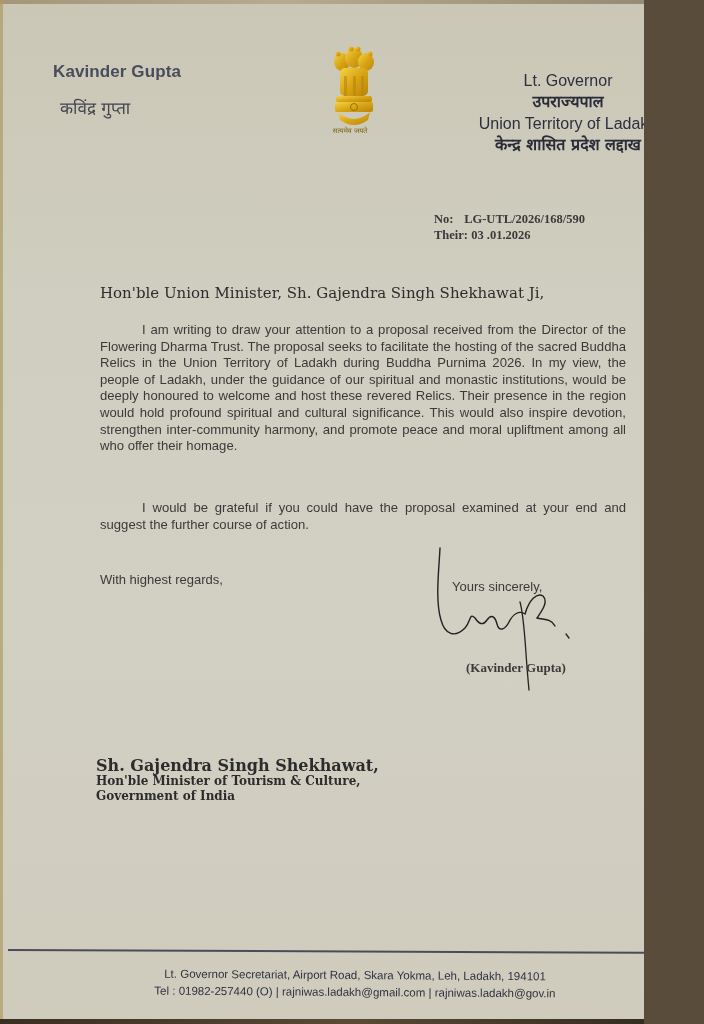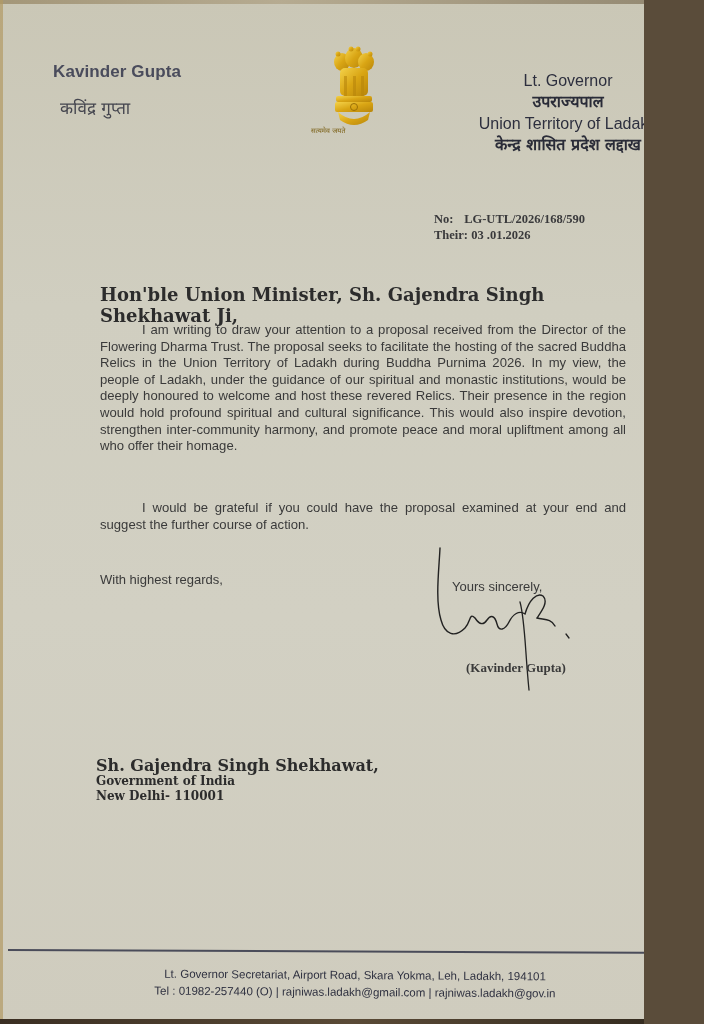--- a/index.html
+++ b/index.html
@@ -40,42 +40,42 @@
     }
     .sender-name-hi {
       position: absolute; left: 60px; top: 96px;
       font-family: "DejaVu Sans", sans-serif;
       font-size: 17px; color: #45464f;
     }
     .emblem {
       position: absolute; left: 326px; top: 42px; width: 56px; height: 92px;
     }
     .emblem-caption {
-      position: absolute; left: 311px; top: 126px; width: 50px;
+      position: absolute; left: 325px; top: 126px; width: 50px;
       font-family: "DejaVu Sans", sans-serif; font-size: 7px;
-      color: #7a5f14; 
+      color: #7a5f14; text-align: center;
     }
     .office-block {
       position: absolute; left: 468px; top: 70px; width: 200px;
       text-align: center;
       font-family: "Liberation Sans", sans-serif;
       color: #2d2f3e;
     }
     .office-block .ln { font-size: 16px; line-height: 21px; white-space: nowrap; }
     .office-block .ln-hi { font-family: "DejaVu Sans", sans-serif; font-size: 16px; line-height: 22px; font-weight: bold; color: #2a2c38; }
     .ref-block {
       position: absolute; left: 434px; top: 211px;
       font-family: "Liberation Serif", serif; font-weight: bold;
       font-size: 12.5px; color: #3a3a3c; line-height: 16px;
     }
     .ref-block .ref-label { display: inline-block; width: 27px; }
     .salutation {
       position: absolute; left: 100px; top: 284px;
-      font-family: "DejaVu Serif", serif; font-weight: bold;
-      font-size: 18px; color: #2c2c2c;
+      font-family: "DejaVu Serif", serif; font-weight: normal;
+      font-size: 15px; color: #2c2c2c;
     }
     .body-para {
       position: absolute; left: 100px; width: 526px;
       font-family: "Liberation Sans", sans-serif;
       font-size: 13.1px; color: #3a3a3a; line-height: 16.6px;
       text-align: justify;
       text-indent: 42px;
     }
     .para-1 { top: 322px; }
     .para-2 { top: 500px; }
@@ -186,22 +186,22 @@
     <svg width="160" height="160" viewBox="0 0 160 160">
       <path d="M15 8 C14 30, 10 60, 16 80 C20 95, 30 98, 40 88 C46 82, 44 72, 50 78 C54 84, 58 86, 62 80 C66 74, 70 76, 72 84 C74 92, 80 90, 84 82 C88 74, 94 70, 100 74 C104 60, 112 52, 118 56 C124 62, 116 72, 112 78 C118 80, 126 78, 130 86" fill="none" stroke="#222" stroke-width="1.4" stroke-linecap="round"></path>
       <path d="M95 62 C100 80, 100 110, 104 150" fill="none" stroke="#222" stroke-width="1.3" stroke-linecap="round"></path>
       <path d="M141 94 L144 98" fill="none" stroke="#222" stroke-width="1.3" stroke-linecap="round"></path>
     </svg>
   </div>
   <div class="signatory-name">(Kavinder Gupta)</div>
 
   <div class="recipient-block">
     <div class="r-line first">Sh. Gajendra Singh Shekhawat,</div>
+    <div class="r-line">Hon'ble Minister of Tourism &amp; Culture,</div>
     <div class="r-line">Government of India</div>
-    <div class="r-line">New Delhi- 110001</div>
   </div>
 
   <div class="footer-rule"></div>
   <div class="footer-text">
     <div>Lt. Governor Secretariat, Airport Road, Skara Yokma, Leh, Ladakh, 194101</div>
     <div>Tel : 01982-257440 (O) | rajniwas.ladakh@gmail.com | rajniwas.ladakh@gov.in</div>
   </div>
 
   <div class="page-edge-bottom"></div>
 </div>

